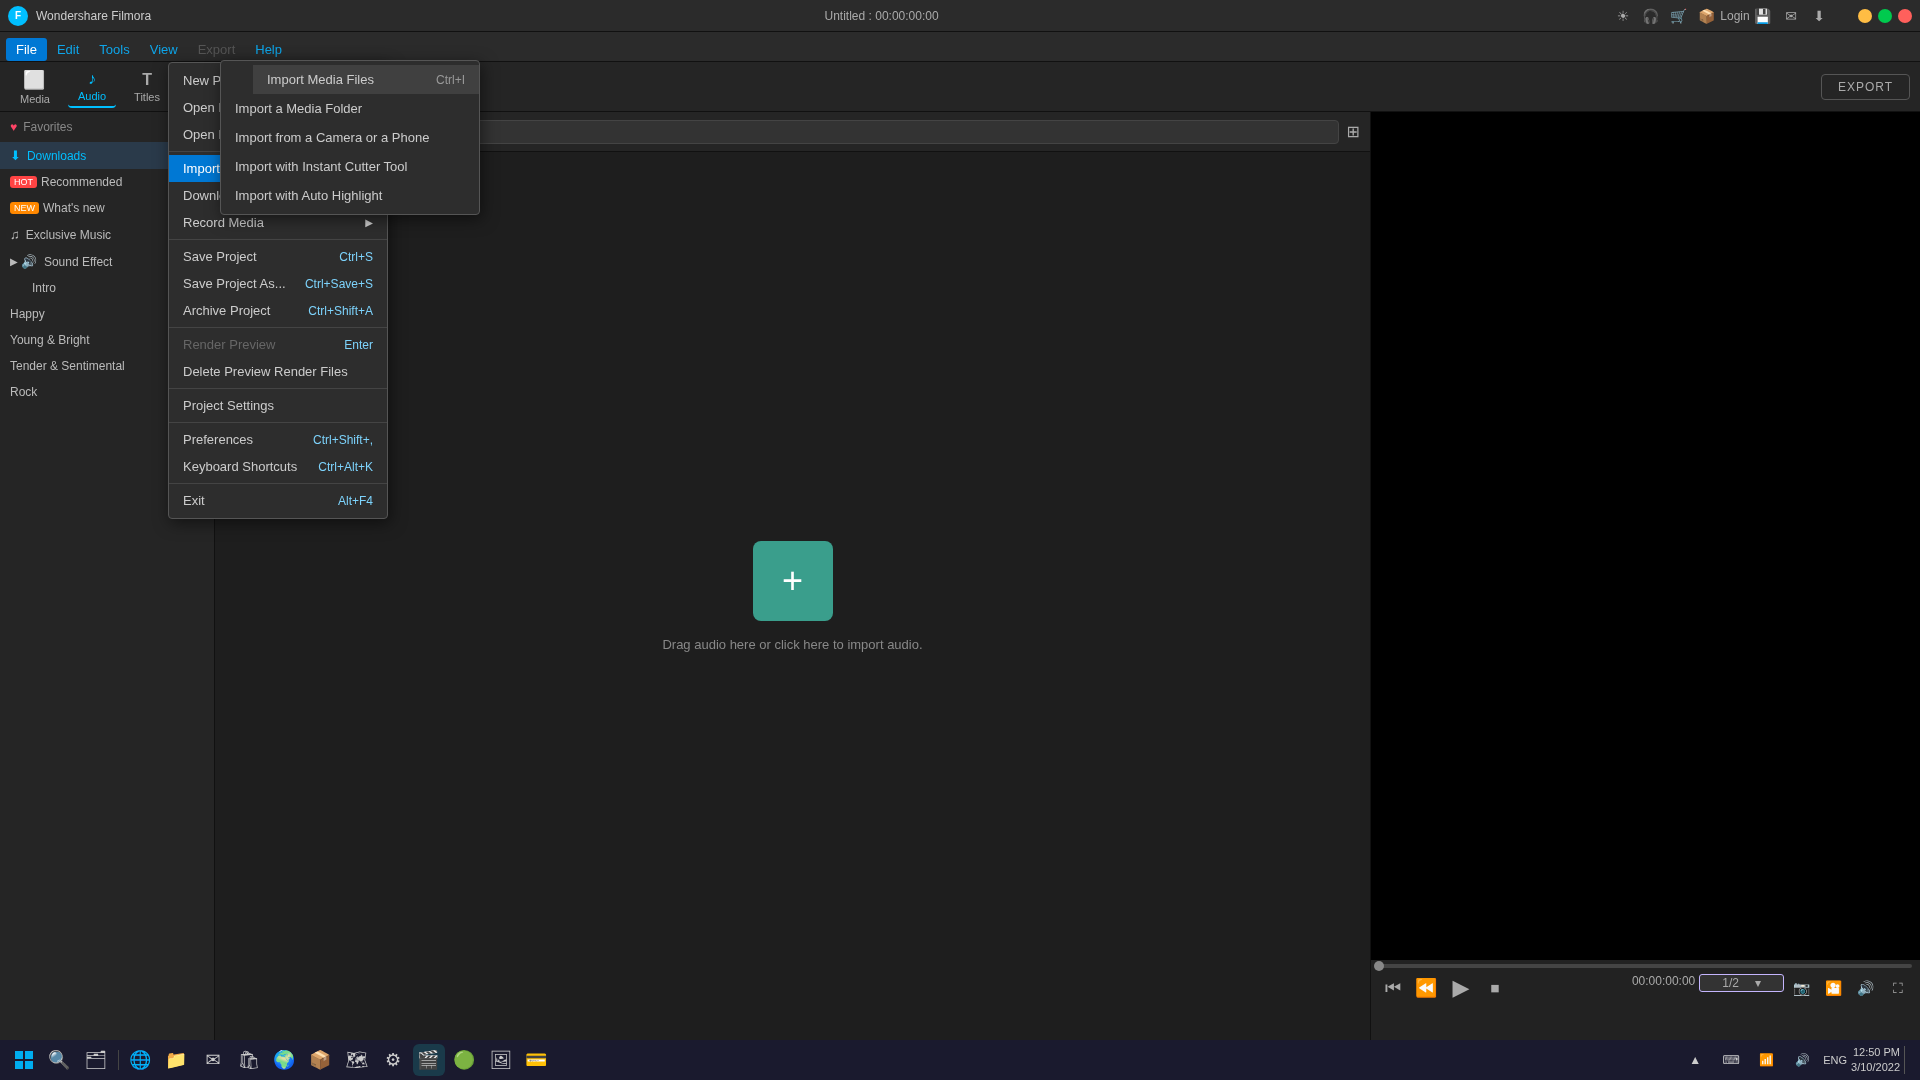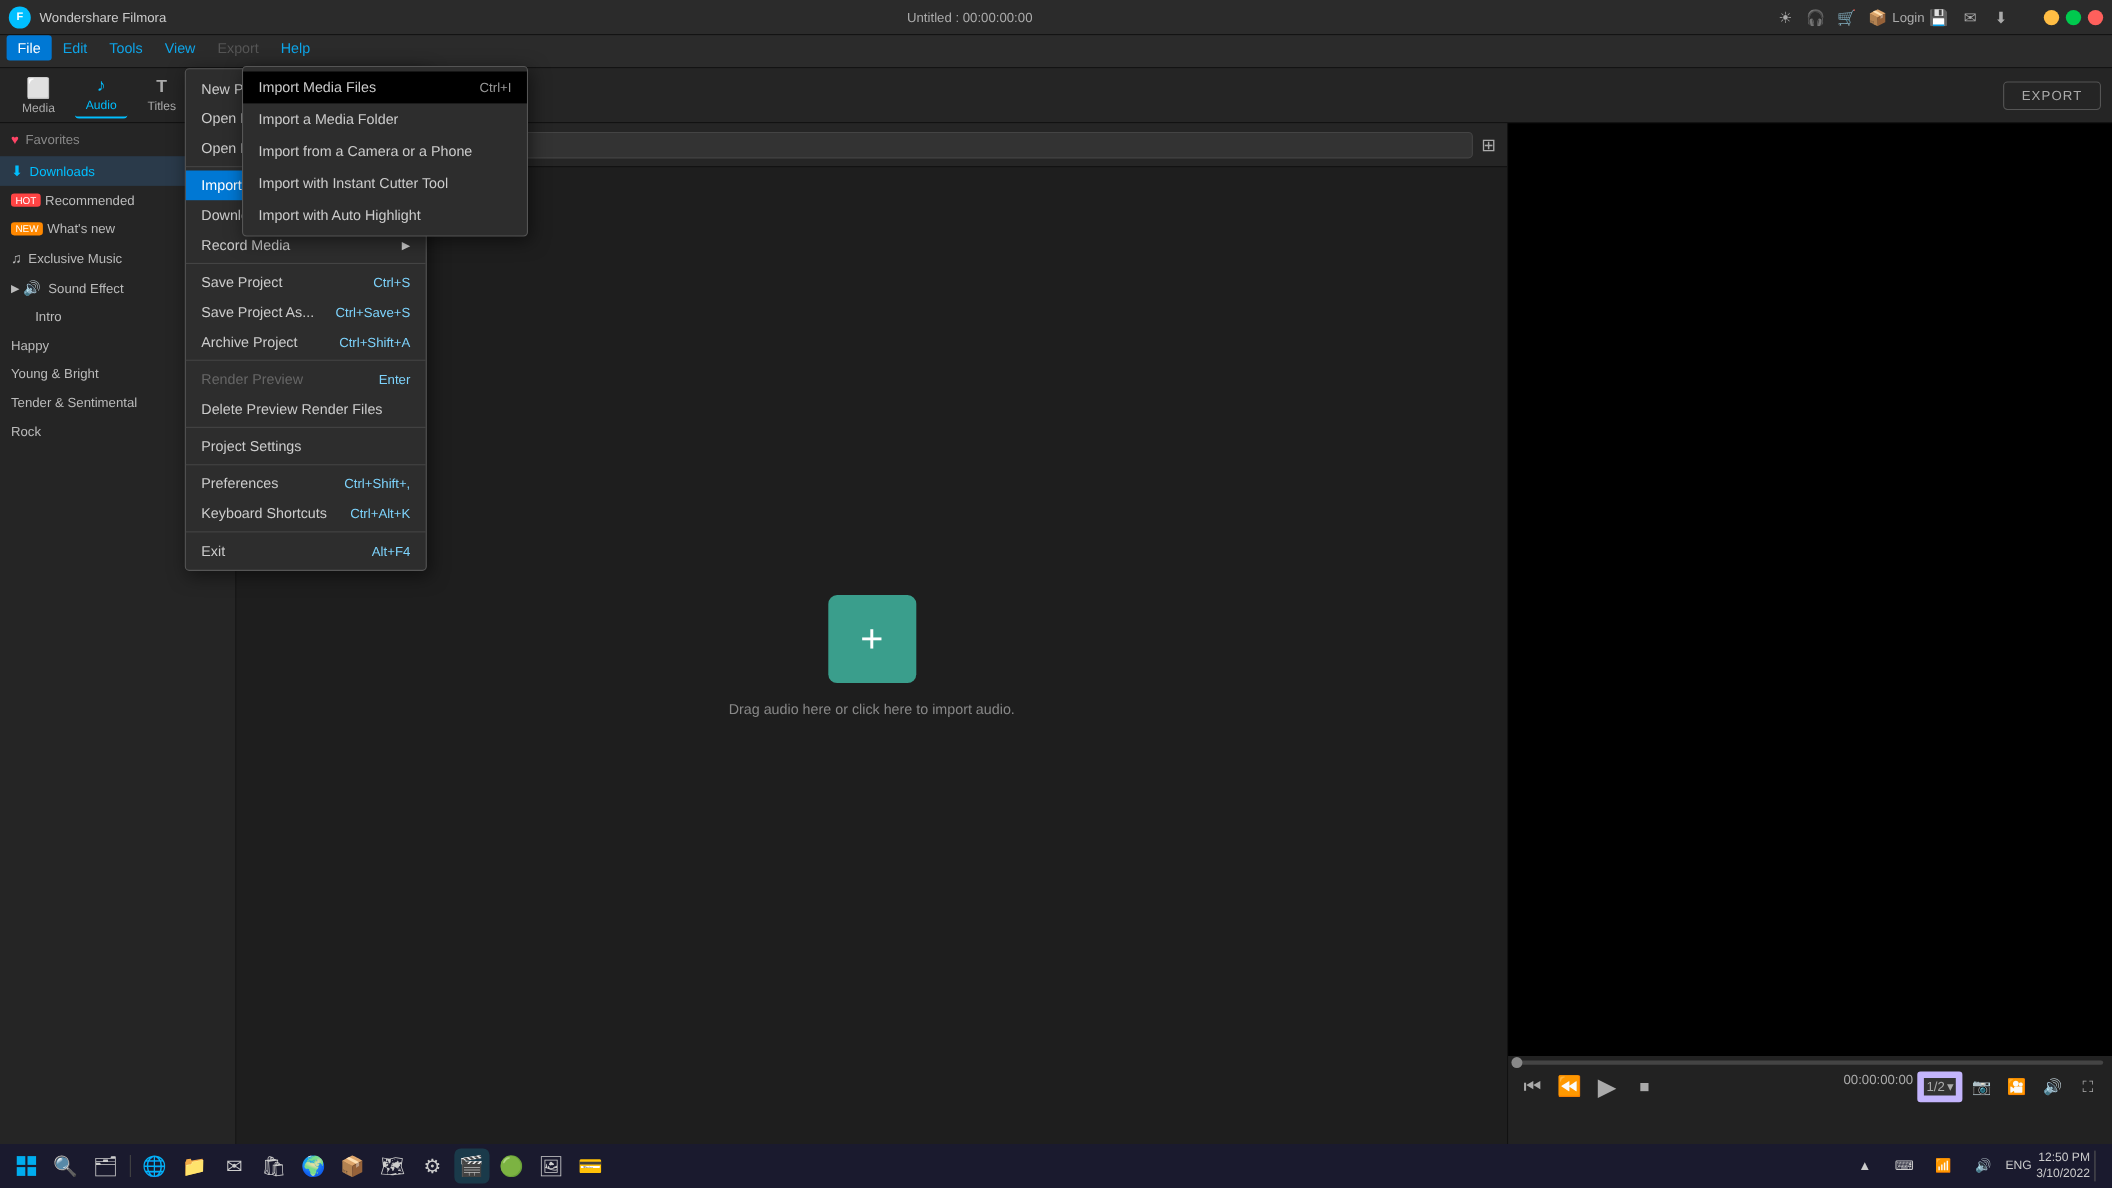--- a/index.html
+++ b/index.html
@@ -77,21 +77,21 @@
     }
     .win-min { background: #ffbd44; }
     .win-max { background: #00ca4e; }
     .win-close { background: #ff605c; }
 
     
     .menu-bar {
       height: 30px;
       background: #2b2b2b;
       display: flex;
-      align-items: flex-start;
+      align-items: flex-end;
       padding: 0 6px;
       border-bottom: 1px solid #111;
     }
     .menu-item {
       padding: 4px 10px;
       color: #0ea5e9;
       font-size: 13px;
       cursor: pointer;
       border-radius: 3px;
     }
@@ -363,21 +363,21 @@
     .submenu-item {
       display: flex;
       align-items: center;
       justify-content: space-between;
       padding: 7px 14px;
       color: #ccc;
       font-size: 13px;
       cursor: pointer;
       white-space: nowrap;
     }
-    .submenu-item.highlighted { background: #000000; }
+    .submenu-item.highlighted { background: #404040; margin-left: 32px; }
     .submenu-item .shortcut { color: #999; font-size: 12px; }
 
     
     .taskbar {
       height: 40px;
       background: #1a1a2e;
       display: flex;
       align-items: center;
       padding: 0 8px;
       gap: 4px;
@@ -611,21 +611,21 @@
         <div class="progress-fill"></div>
         <div class="progress-dot"></div>
       </div>
       <div style="display:flex;align-items:center;gap:6px;">
         <div class="transport-btn">⏮</div>
         <div class="transport-btn">⏪</div>
         <div class="transport-btn" style="font-size:22px;">▶</div>
         <div class="transport-btn">⏹</div>
         <div class="time-display">
           <span>00:00:00:00</span>
-          <span style="background:#333;border:6px solid #c4b5fd;border-radius:3px;padding:1px 2px;cursor:pointer;display:flex;align-items:center;gap:2px;">
+          <span style="background:#333;border:1px solid #c4b5fd;border-radius:3px;padding:1px 22px;cursor:pointer;display:flex;align-items:center;gap:16px;">
             <span>1/2</span>
             <span>▾</span>
           </span>
           <span class="transport-btn" style="font-size:14px;">📷</span>
           <span class="transport-btn" style="font-size:14px;">🎦</span>
           <span class="transport-btn" style="font-size:14px;">🔊</span>
           <span class="transport-btn" style="font-size:14px;">⛶</span>
         </div>
       </div>
     </div>

